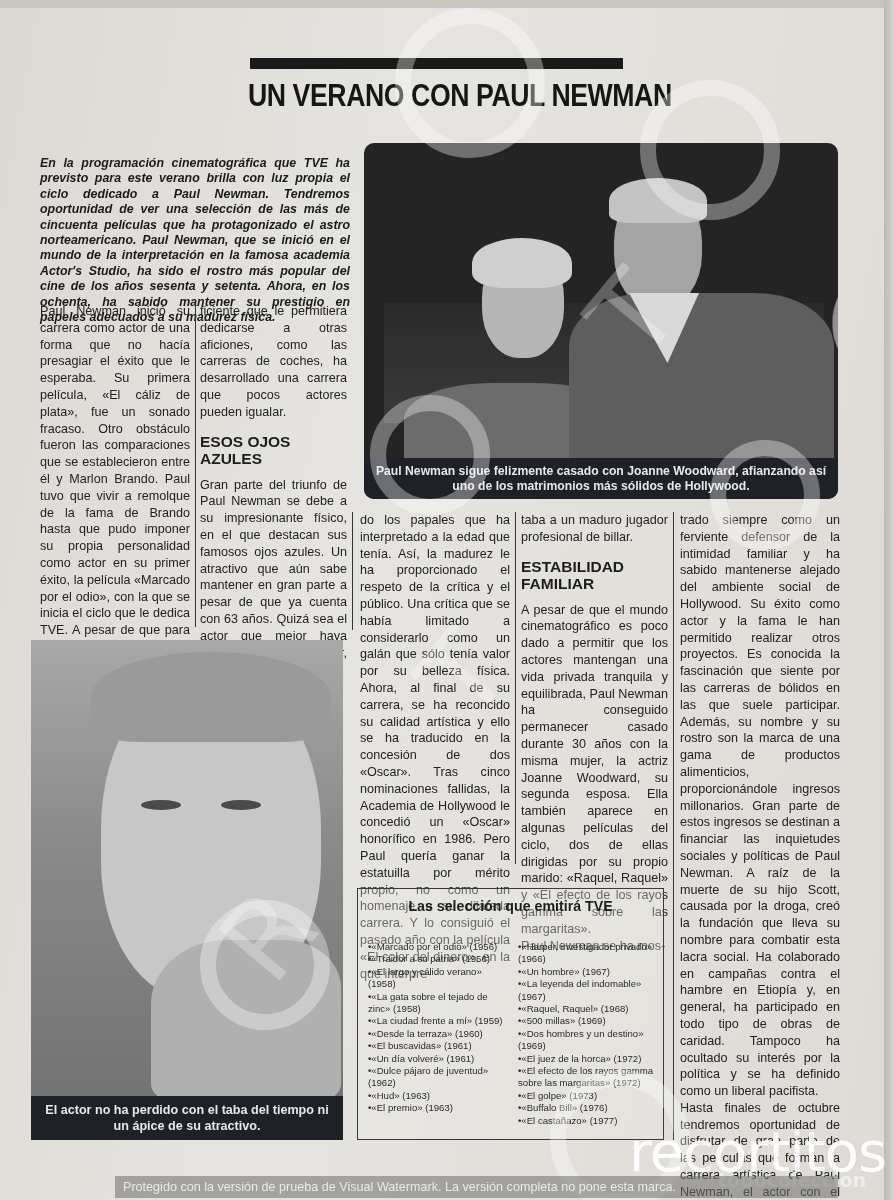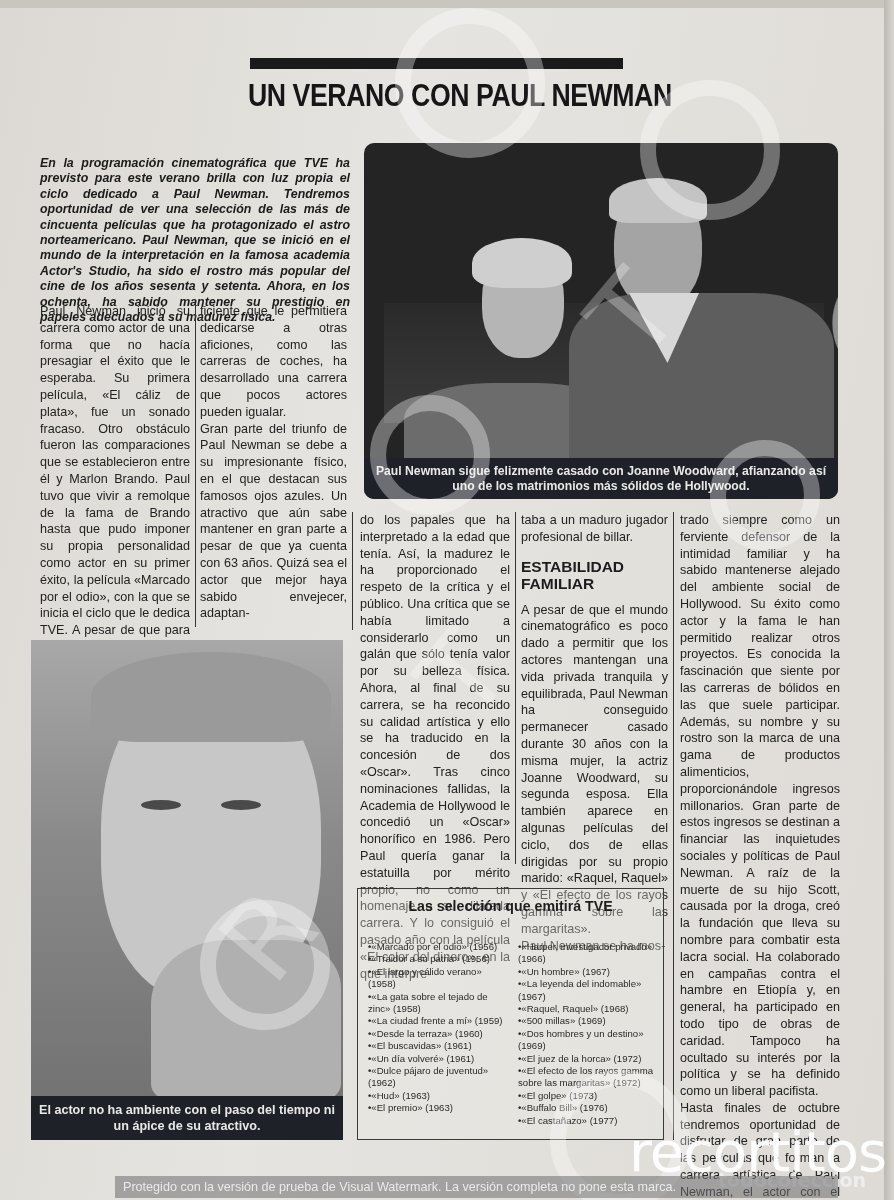--- a/index.html
+++ b/index.html
@@ -110,20 +110,21 @@
 
 <p class="lead">En la programación cinematográfica que TVE ha previsto para este verano brilla con luz propia el ciclo dedicado a Paul Newman. Tendremos oportunidad de ver una selección de las más de cincuenta películas que ha protagonizado el astro norteamericano. Paul Newman, que se inició en el mundo de la interpretación en la famosa academia Actor's Studio, ha sido el rostro más popular del cine de los años sesenta y setenta. Ahora, en los ochenta, ha sabido mantener su prestigio en papeles adecuados a su madurez física.</p>
 
 <div class="col" style="left:40px; top:303px; width:150px;">
   <p>Paul Newman inició su carrera como actor de una forma que no hacía presagiar el éxito que le esperaba. Su primera película, «El cáliz de plata», fue un sonado fracaso. Otro obstáculo fueron las comparaciones que se establecieron entre él y Marlon Brando. Paul tuvo que vivir a remolque de la fama de Brando hasta que pudo imponer su propia personalidad como actor en su primer éxito, la película «Marcado por el odio», con la que se inicia el ciclo que le dedica TVE. A pesar de que para Paul el cine sólo era un medio para conseguir el dinero su-</p>
 </div>
 <div class="rule" style="left:195px; top:305px; height:322px;"></div>
 
 <div class="col" style="left:200px; top:303px; width:147px;">
   <p>ficiente que le permitiera dedicarse a otras aficiones, como las carreras de coches, ha desarrollado una carrera que pocos actores pueden igualar.</p>
+  <h2 class="subhead">ESOS OJOS AZULES</h2>
   <p>Gran parte del triunfo de Paul Newman se debe a su impresionante físico, en el que destacan sus famosos ojos azules. Un atractivo que aún sabe mantener en gran parte a pesar de que ya cuenta con 63 años. Quizá sea el actor que mejor haya sabido envejecer, adaptan-</p>
 </div>
 <div class="rule" style="left:352px; top:512px; height:118px;"></div>
 
 <div class="photo photo-couple">
   <div class="ph-shape" style="left:20px; top:160px; width:440px; height:120px; background:linear-gradient(180deg,#2a2a2a,#3a3a3a);"></div>
   <div class="ph-shape" style="left:118px; top:105px; width:82px; height:110px; border-radius:45% 45% 45% 45%; background:#b5b5b5;"></div>
   <div class="ph-shape" style="left:108px; top:95px; width:100px; height:50px; border-radius:50% 50% 30% 30%; background:#cfcfcf;"></div>
   <div class="ph-shape" style="left:40px; top:240px; width:220px; height:90px; border-radius:40% 40% 0 0; background:#6c6c6c;"></div>
   <div class="ph-shape" style="left:250px; top:45px; width:88px; height:120px; border-radius:45%; background:#a4a4a4;"></div>
@@ -150,21 +151,21 @@
   <p>trado siempre como un ferviente defensor de la intimidad familiar y ha sabido mantenerse alejado del ambiente social de Hollywood. Su éxito como actor y la fama le han permitido realizar otros proyectos. Es conocida la fascinación que siente por las carreras de bólidos en las que suele participar. Además, su nombre y su rostro son la marca de una gama de productos alimenticios, proporcionándole ingresos millonarios. Gran parte de estos ingresos se destinan a financiar las inquietudes sociales y políticas de Paul Newman. A raíz de la muerte de su hijo Scott, causada por la droga, creó la fundación que lleva su nombre para combatir esta lacra social. Ha colaborado en campañas contra el hambre en Etiopía y, en general, ha participado en todo tipo de obras de caridad. Tampoco ha ocultado su interés por la política y se ha definido como un liberal pacifista.</p>
   <p>Hasta finales de octubre tendremos oportunidad de disfrutar de gran parte de las películas que forman la carrera artística de Paul Newman, el actor con el físico y la personalidad más definidos de los últimos años.</p>
 </div>
 
 <div class="photo photo-portrait">
   <div class="ph-shape" style="left:70px; top:30px; width:220px; height:330px; border-radius:48% 48% 42% 42%; background:#c7c7c7;"></div>
   <div class="ph-shape" style="left:60px; top:12px; width:240px; height:90px; border-radius:50% 50% 20% 20%; background:#9a9a9a;"></div>
   <div class="ph-shape" style="left:110px; top:160px; width:40px; height:10px; border-radius:50%; background:#4a4a4a;"></div>
   <div class="ph-shape" style="left:190px; top:160px; width:40px; height:10px; border-radius:50%; background:#4a4a4a;"></div>
   <div class="ph-shape" style="left:120px; top:300px; width:190px; height:160px; border-radius:40% 30% 10% 10%; background:#b0b0b0;"></div>
-  <div class="caption-dark" style="font-size:12.6px; line-height:16px; padding:6px 8px 6px;">El actor no ha ambiente con el paso del tiempo ni un ápice de su atractivo.</div>
+  <div class="caption-dark" style="font-size:12.6px; line-height:16px; padding:6px 8px 6px;">El actor no ha perdido con el taba del tiempo ni un ápice de su atractivo.</div>
 </div>
 
 <div class="movies-box">
   <div class="movies-title">Las selección que emitirá TVE</div>
   <ul class="movies-list" style="left:10px; width:140px;">
     <li>«Marcado por el odio» (1956)</li>
     <li>«Traidor a su patria» (1956)</li>
     <li>«El largo y cálido verano» (1958)</li>
     <li>«La gata sobre el tejado de zinc» (1958)</li>
     <li>«La ciudad frente a mí» (1959)</li>

